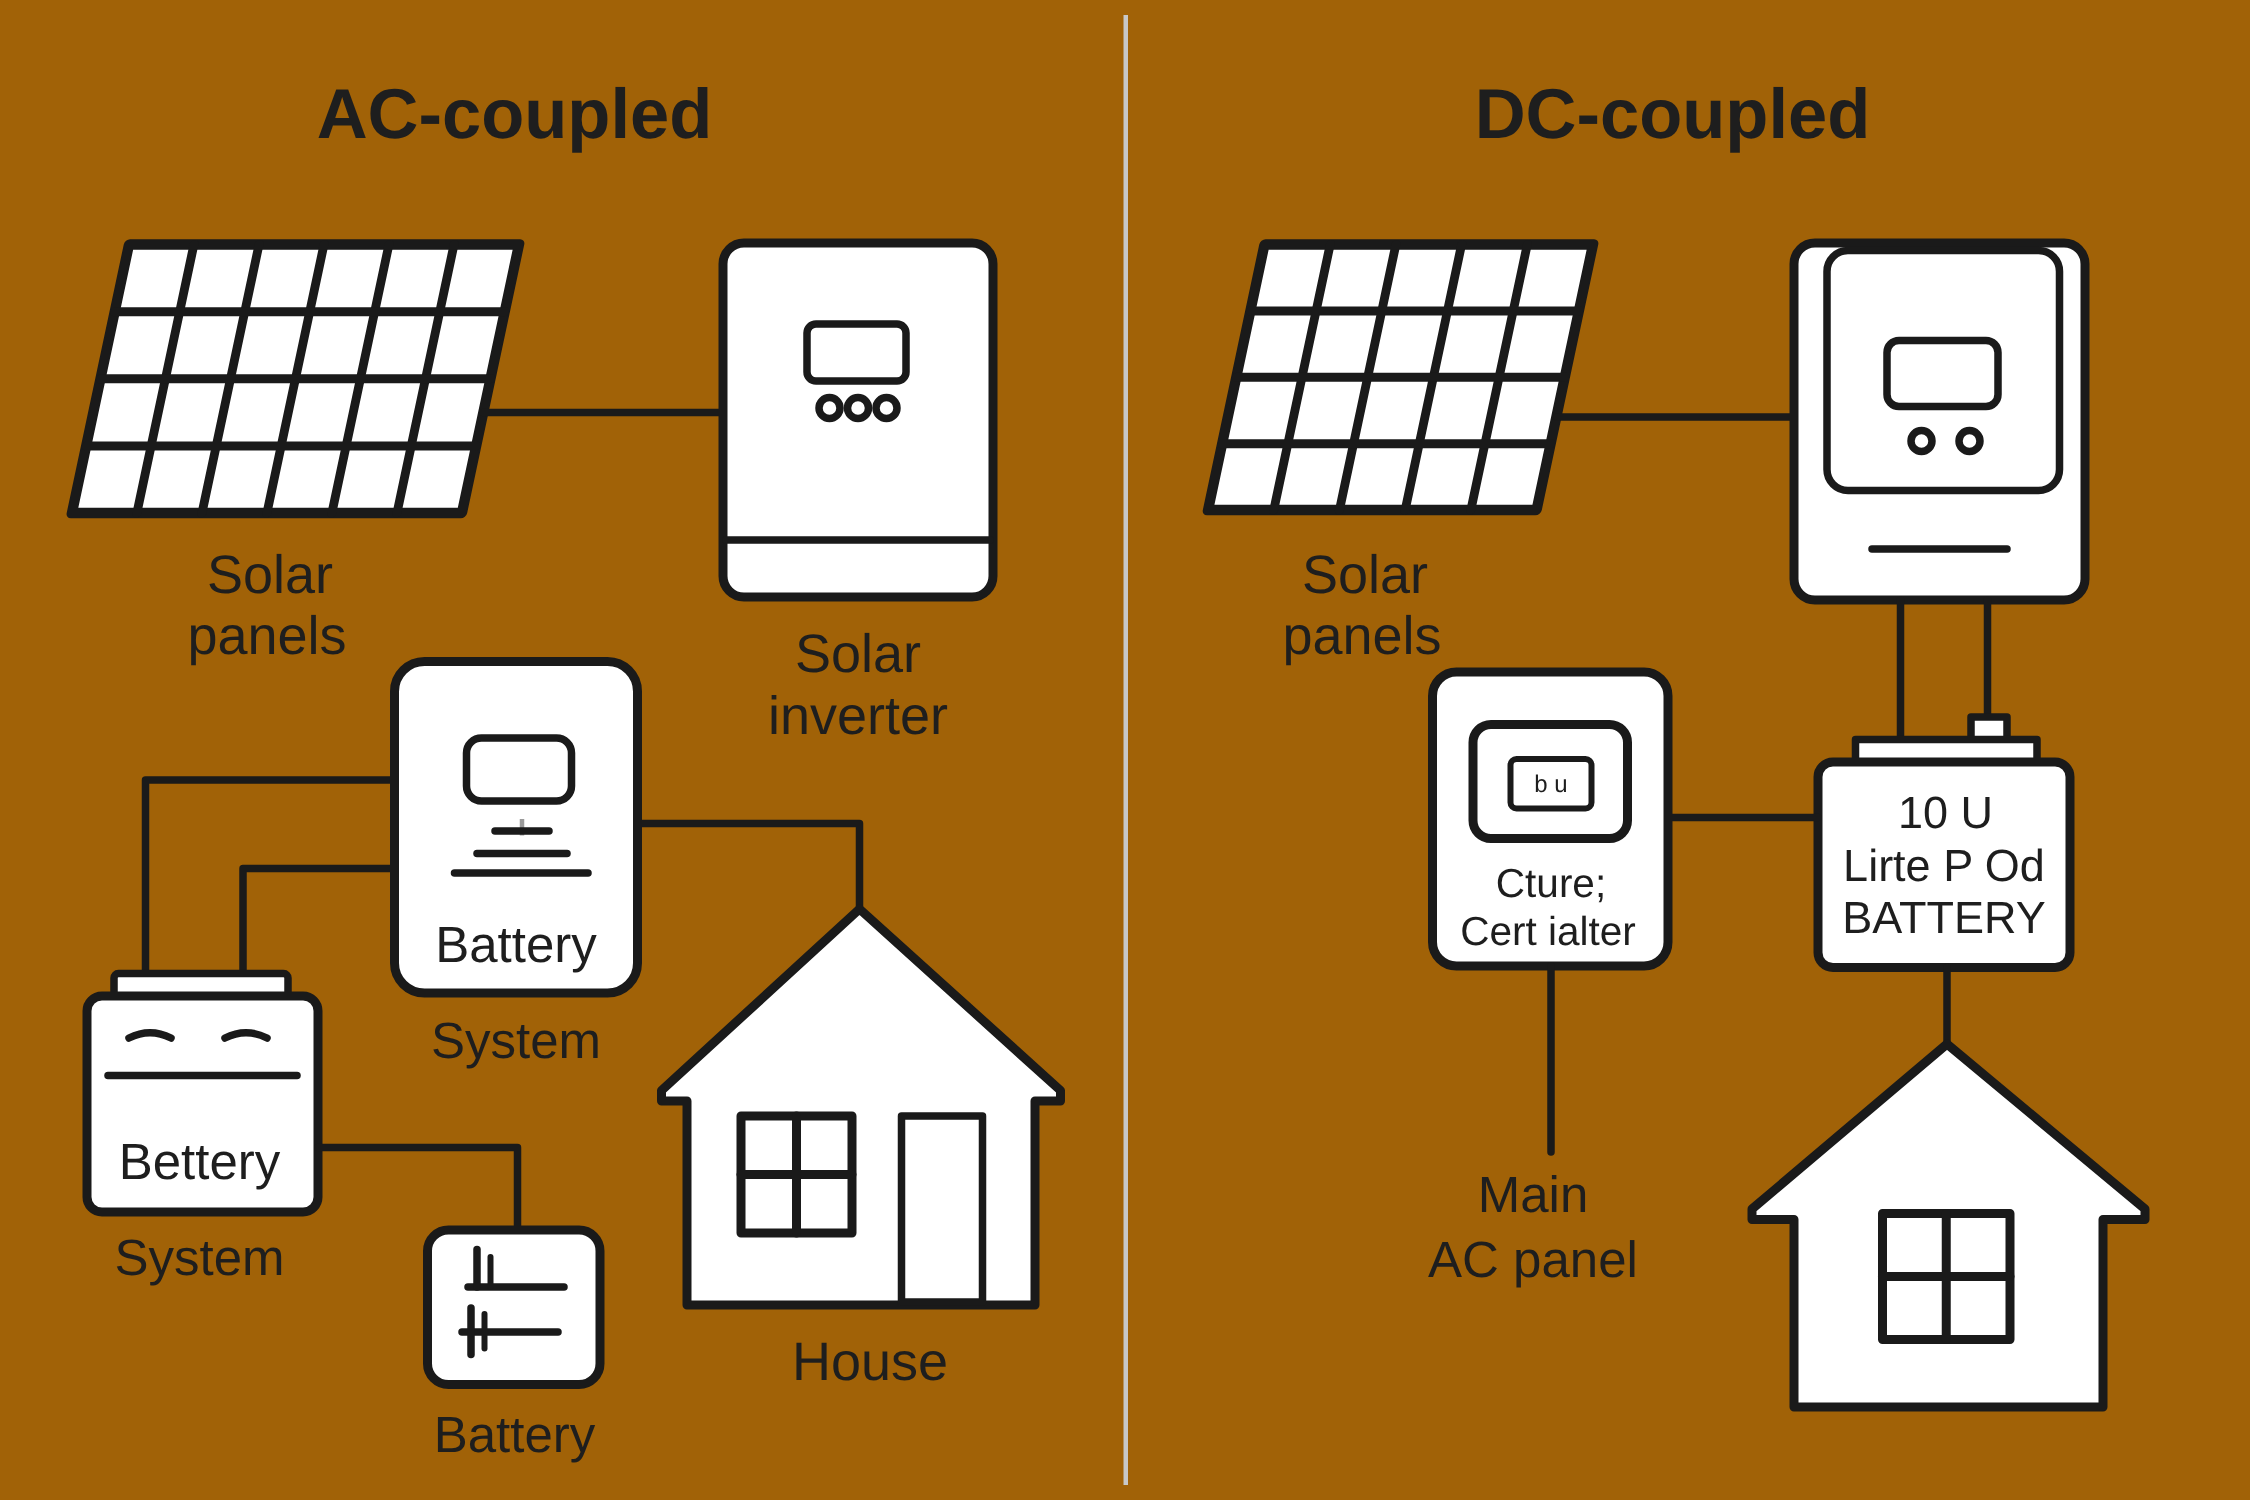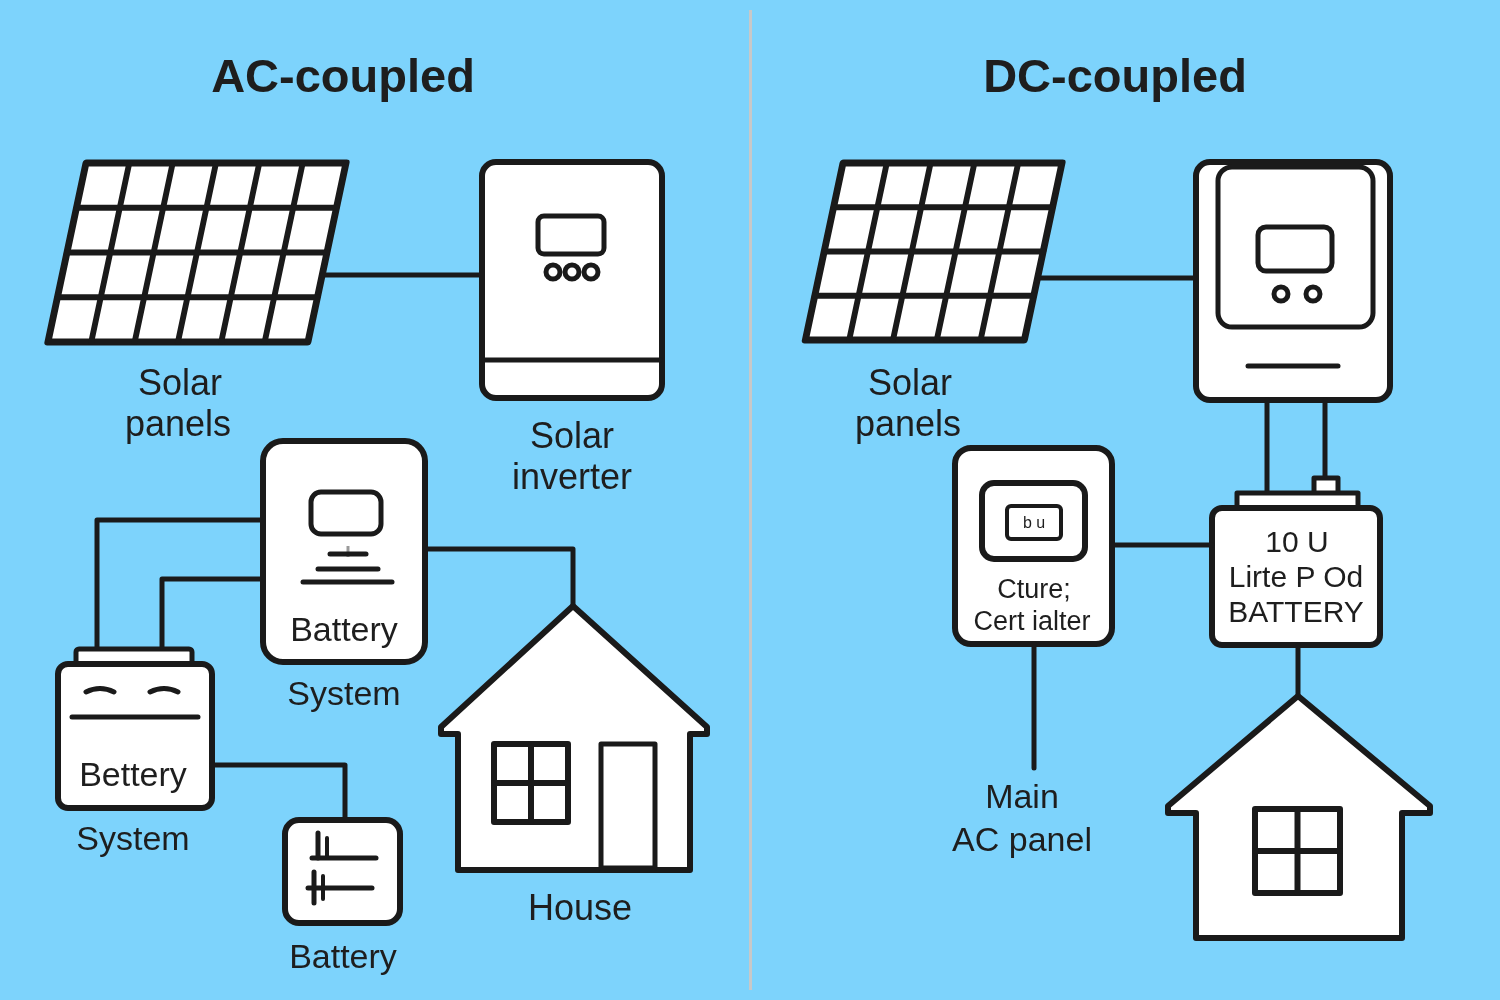--- a/index.html
+++ b/index.html
@@ -1,19 +1,19 @@
 <!DOCTYPE html>
 <html><head>
 <meta charset="utf-8">
 <style>
   html,body{margin:0;padding:0;background:#ffffff;}
   .stage{
     position:relative;
     width:1500px;height:1000px;
-    background:#7dd3fc;
+    background:#a16207;
     font-family:"Liberation Sans","DejaVu Sans",sans-serif;
     overflow:hidden;
   }
   svg{display:block;}
   text{fill:#1e1e1e;}
   .title{font-size:47px;font-weight:700;letter-spacing:0px;}
   .lbl{font-size:36px;font-weight:500;}
   .lbl-sm{font-size:34px;font-weight:500;}
   .box-lbl{font-size:34px;font-weight:500;}
   .bat-lbl{font-size:30px;font-weight:500;}

